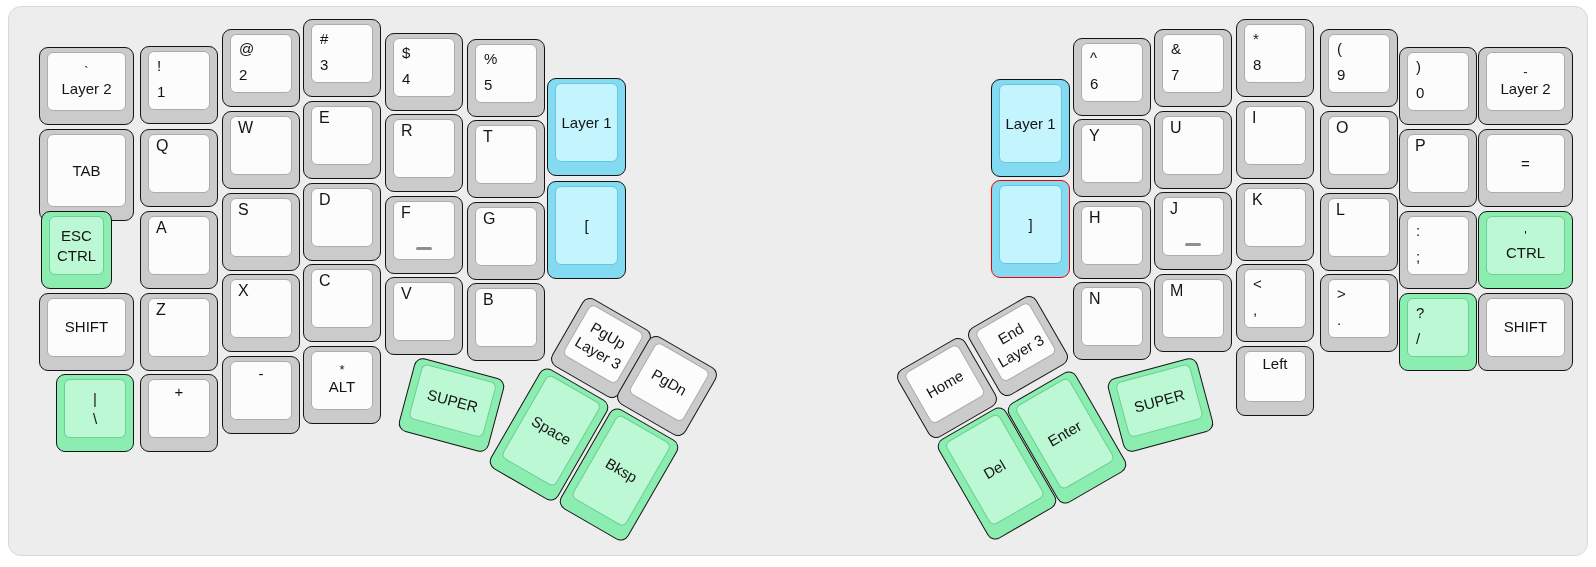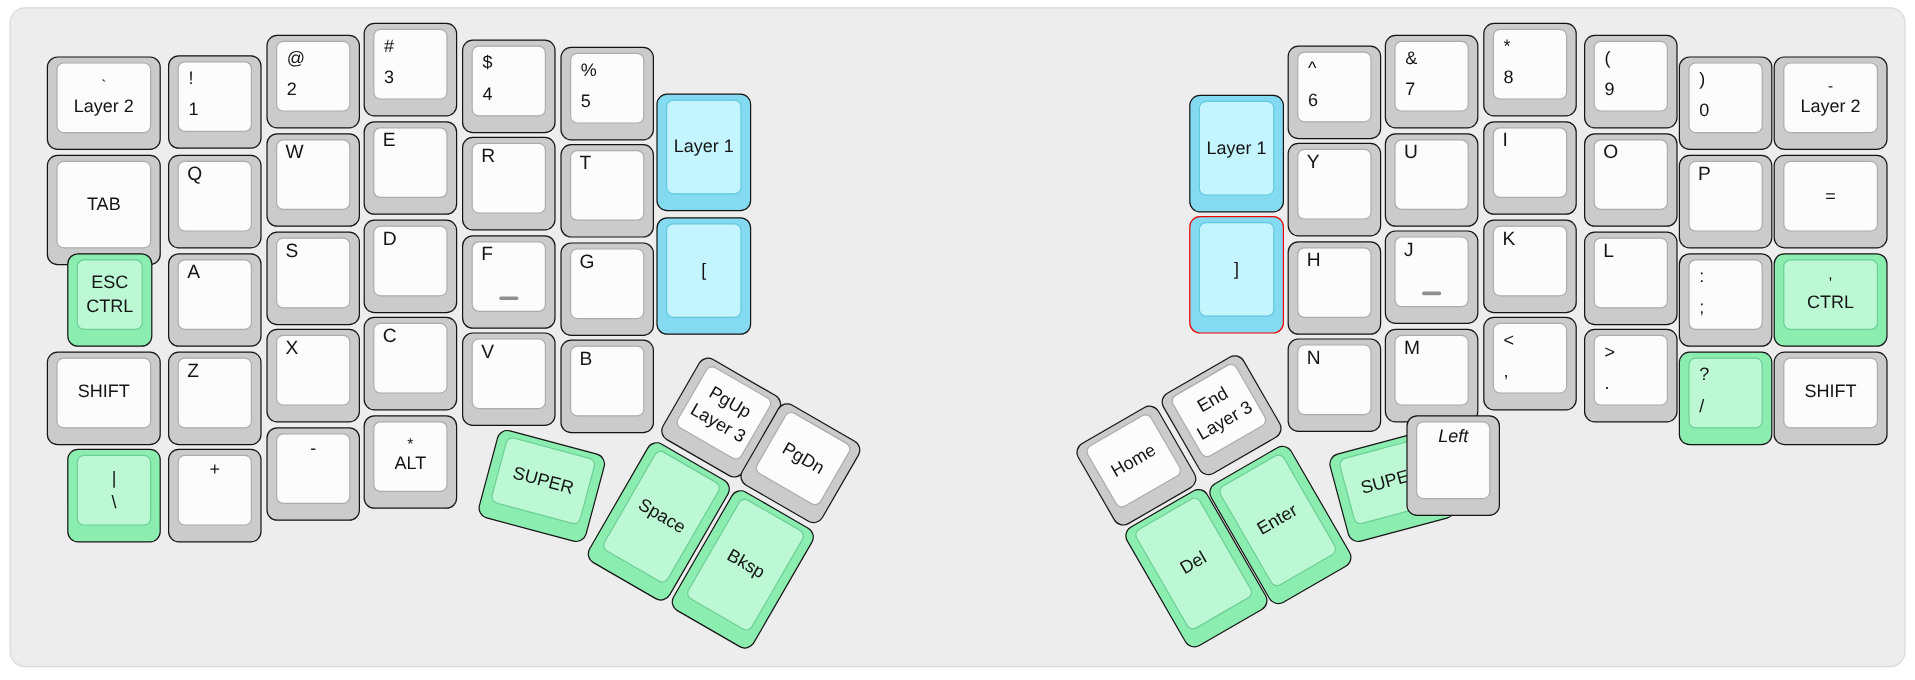--- a/index.html
+++ b/index.html
@@ -41,21 +41,21 @@
         </div>
       </div>
     </div>
     <div class="key white" style="left: 39px; top: 129px; width: 95px; height: 92px;">
       <div class="cap">
         <div class="lab center">
           <div>TAB</div>
         </div>
       </div>
     </div>
-    <div class="key green" style="left: 56px; top: 211px; width: 71px; height: 78px; text-decoration: underline;">
+    <div class="key green" style="left: 41px; top: 211px; width: 71px; height: 78px; text-decoration: underline;">
       <div class="cap">
         <div class="lab center">
           <div>ESC</div>
           <div>CTRL</div>
         </div>
       </div>
     </div>
     <div class="key white" style="left: 39px; top: 292.5px; width: 95px; height: 78px;">
       <div class="cap">
         <div class="lab center">
@@ -371,21 +371,21 @@
       </div>
     </div>
     <div class="key white" style="left: 1236px; top: 264px; width: 78px; height: 78px;">
       <div class="cap">
         <div class="lab stack">
           <div>&lt;</div>
           <div>,</div>
         </div>
       </div>
     </div>
-    <div class="key white" style="left: 1172px; top: 345.5px; width: 78px; height: 84px; font-style: italic;">
+    <div class="key white" style="left: 1236px; top: 345.5px; width: 78px; height: 70px;">
       <div class="cap">
         <div class="lab top">Left</div>
       </div>
     </div>
     <div class="key white" style="left: 1320px; top: 29px; width: 78px; height: 78px;">
       <div class="cap">
         <div class="lab stack">
           <div>(</div>
           <div>9</div>
         </div>

